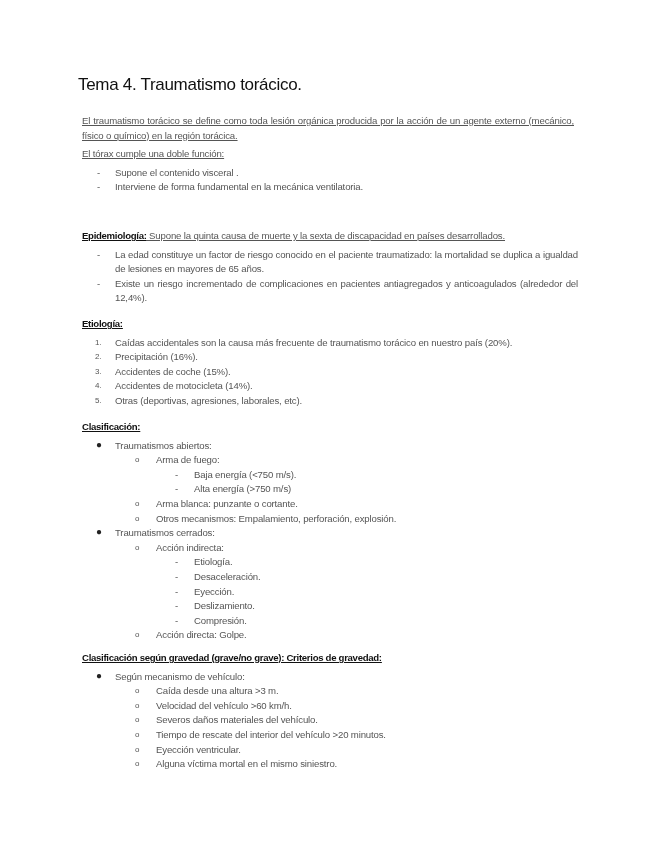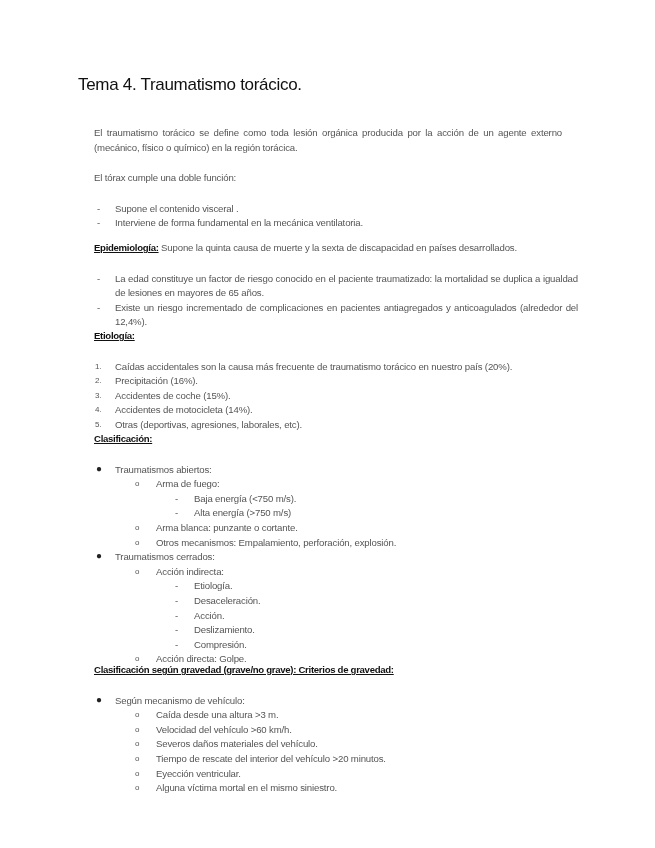--- a/index.html
+++ b/index.html
@@ -10,21 +10,21 @@
       color: #555555; font-size: 9.6px; line-height: 14.6px;
       letter-spacing: -0.15px;
     }
     .title {
       position: absolute; top: 78px; left: 0;
       font-size: 17px; color: #111111; letter-spacing: -0.3px;
       font-weight: normal;
     }
     .intro { position: absolute; top: 110px; left: 0; width: 500px; }
     .just { text-align: justify; text-align-last: left; }
-    .para { margin: 16px; }
+    .para { margin: 4px; text-decoration: underline; }
     .sec-head {
       color: #111111; font-weight: bold; text-decoration: underline;
       letter-spacing: -0.3px;
     }
     .sec { position: absolute; left: 0; width: 500px; }
     .dash-list { margin: 0; padding: 0; list-style: none; }
     .dash-list li { position: relative; padding-left: 37px; }
     .dash-list li .marker { position: absolute; left: 19px; top: 0; }
     .num-list { margin: 0; padding: 0; list-style: none; }
     .num-list li { position: relative; padding-left: 37px; }
@@ -76,21 +76,21 @@
     <div class="l1"><span class="marker">●</span><span>Traumatismos abiertos:</span></div>
     <div class="l2"><span class="marker">o</span><span>Arma de fuego:</span></div>
     <div class="l3"><span class="marker">-</span><span>Baja energía (&lt;750 m/s).</span></div>
     <div class="l3"><span class="marker">-</span><span>Alta energía (&gt;750 m/s)</span></div>
     <div class="l2"><span class="marker">o</span><span>Arma blanca: punzante o cortante.</span></div>
     <div class="l2"><span class="marker">o</span><span>Otros mecanismos: Empalamiento, perforación, explosión.</span></div>
     <div class="l1"><span class="marker">●</span><span>Traumatismos cerrados:</span></div>
     <div class="l2"><span class="marker">o</span><span>Acción indirecta:</span></div>
     <div class="l3"><span class="marker">-</span><span>Etiología.</span></div>
     <div class="l3"><span class="marker">-</span><span>Desaceleración.</span></div>
-    <div class="l3"><span class="marker">-</span><span>Acción.</span></div>
+    <div class="l3"><span class="marker">-</span><span>Eyección.</span></div>
     <div class="l3"><span class="marker">-</span><span>Deslizamiento.</span></div>
     <div class="l3"><span class="marker">-</span><span>Compresión.</span></div>
     <div class="l2"><span class="marker">o</span><span>Acción directa: Golpe.</span></div>
   </div>
 
   <div class="sec" style="top:647px;">
     <p class="para"><span class="sec-head">Clasificación según gravedad (grave/no grave): Criterios de gravedad:</span></p>
     <div class="l1"><span class="marker">●</span><span>Según mecanismo de vehículo:</span></div>
     <div class="l2"><span class="marker">o</span><span>Caída desde una altura &gt;3 m.</span></div>
     <div class="l2"><span class="marker">o</span><span>Velocidad del vehículo &gt;60 km/h.</span></div>

